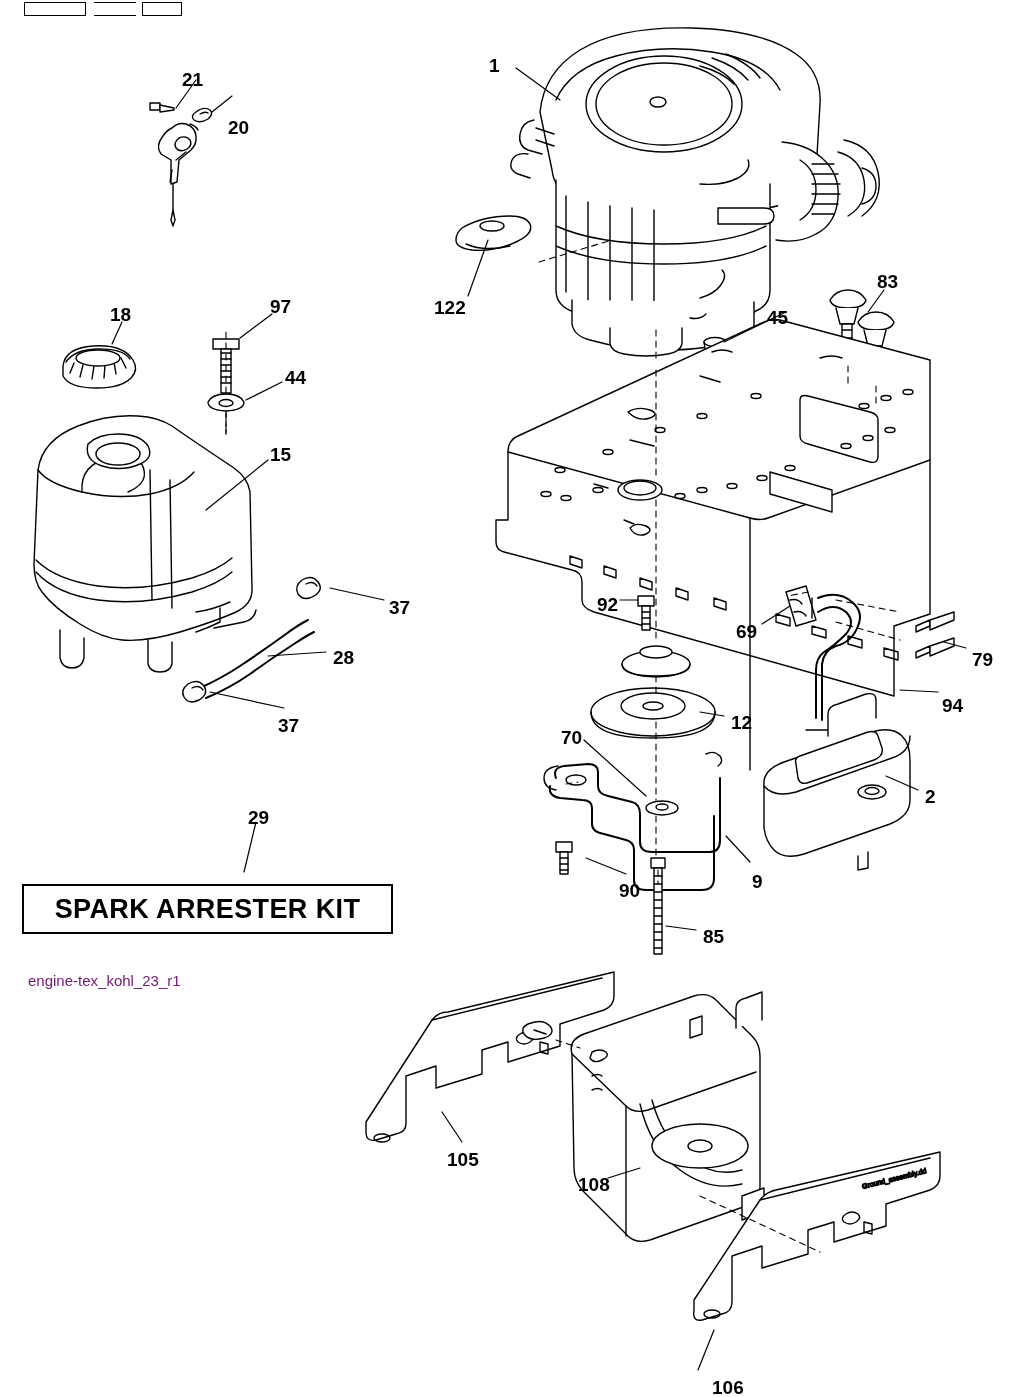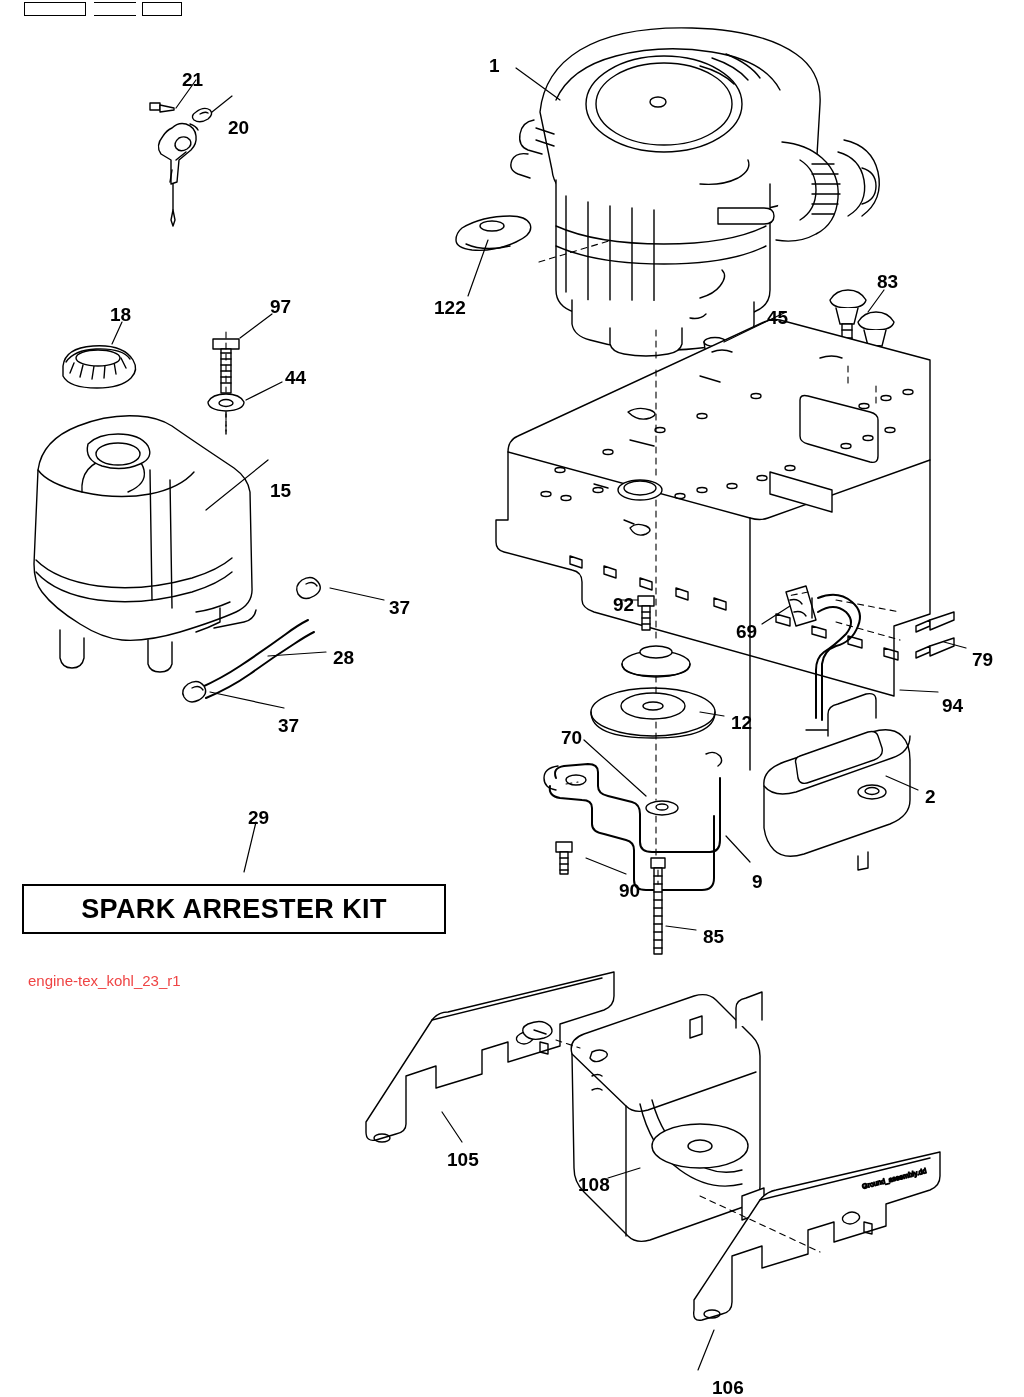--- a/index.html
+++ b/index.html
@@ -23,42 +23,42 @@
     font-weight: bold;
     font-size: 19px;
     color: #000000;
     white-space: nowrap;
     line-height: 1;
   }
   #spark-box {
     position: absolute;
     left: 22px;
     top: 884px;
-    width: 424px;
+    width: 371px;
     height: 50px;
     border: 2px solid #000000;
     box-sizing: border-box;
     display: flex;
     align-items: center;
     justify-content: center;
   }
   #spark-box span {
     font-family: "Liberation Sans", sans-serif;
     font-weight: bold;
     font-size: 27px;
     letter-spacing: 0.4px;
     color: #000000;
   }
   #filecode {
     position: absolute;
     left: 28px;
     top: 972px;
     font-family: "Liberation Sans", sans-serif;
     font-size: 15px;
-    color: #ef4444;
+    color: #701a75;
     white-space: nowrap;
   }
   #topleft-marks {
     position: absolute;
     left: 24px;
     top: 0px;
     width: 180px;
     height: 22px;
   }
   #topleft-marks .m {
@@ -418,25 +418,25 @@
 
   <div class="callout" style="left:489px; top:56px;">1</div>
   <div class="callout" style="left:182px; top:70px;">21</div>
   <div class="callout" style="left:228px; top:76px;margin-top:42px;">20</div>
   <div class="callout" style="left:434px; top:298px;">122</div>
   <div class="callout" style="left:767px; top:308px;">45</div>
   <div class="callout" style="left:877px; top:272px;">83</div>
   <div class="callout" style="left:110px; top:305px;">18</div>
   <div class="callout" style="left:270px; top:297px;">97</div>
   <div class="callout" style="left:285px; top:368px;">44</div>
-  <div class="callout" style="left:270px; top:445px;margin-top:36px;">15</div>
+  <div class="callout" style="left:270px; top:445px;">15</div>
   <div class="callout" style="left:389px; top:598px;">37</div>
   <div class="callout" style="left:333px; top:648px;">28</div>
   <div class="callout" style="left:278px; top:716px;">37</div>
-  <div class="callout" style="left:597px; top:595px;margin-left:16px;">92</div>
+  <div class="callout" style="left:597px; top:595px;">92</div>
   <div class="callout" style="left:736px; top:622px;">69</div>
   <div class="callout" style="left:972px; top:650px;text-align:center;">79</div>
   <div class="callout" style="left:942px; top:696px;">94</div>
   <div class="callout" style="left:731px; top:713px;">12</div>
   <div class="callout" style="left:561px; top:728px;">70</div>
   <div class="callout" style="left:925px; top:787px;">2</div>
   <div class="callout" style="left:752px; top:872px;">9</div>
   <div class="callout" style="left:619px; top:881px;">90</div>
   <div class="callout" style="left:703px; top:927px;">85</div>
   <div class="callout" style="left:248px; top:808px;">29</div>

